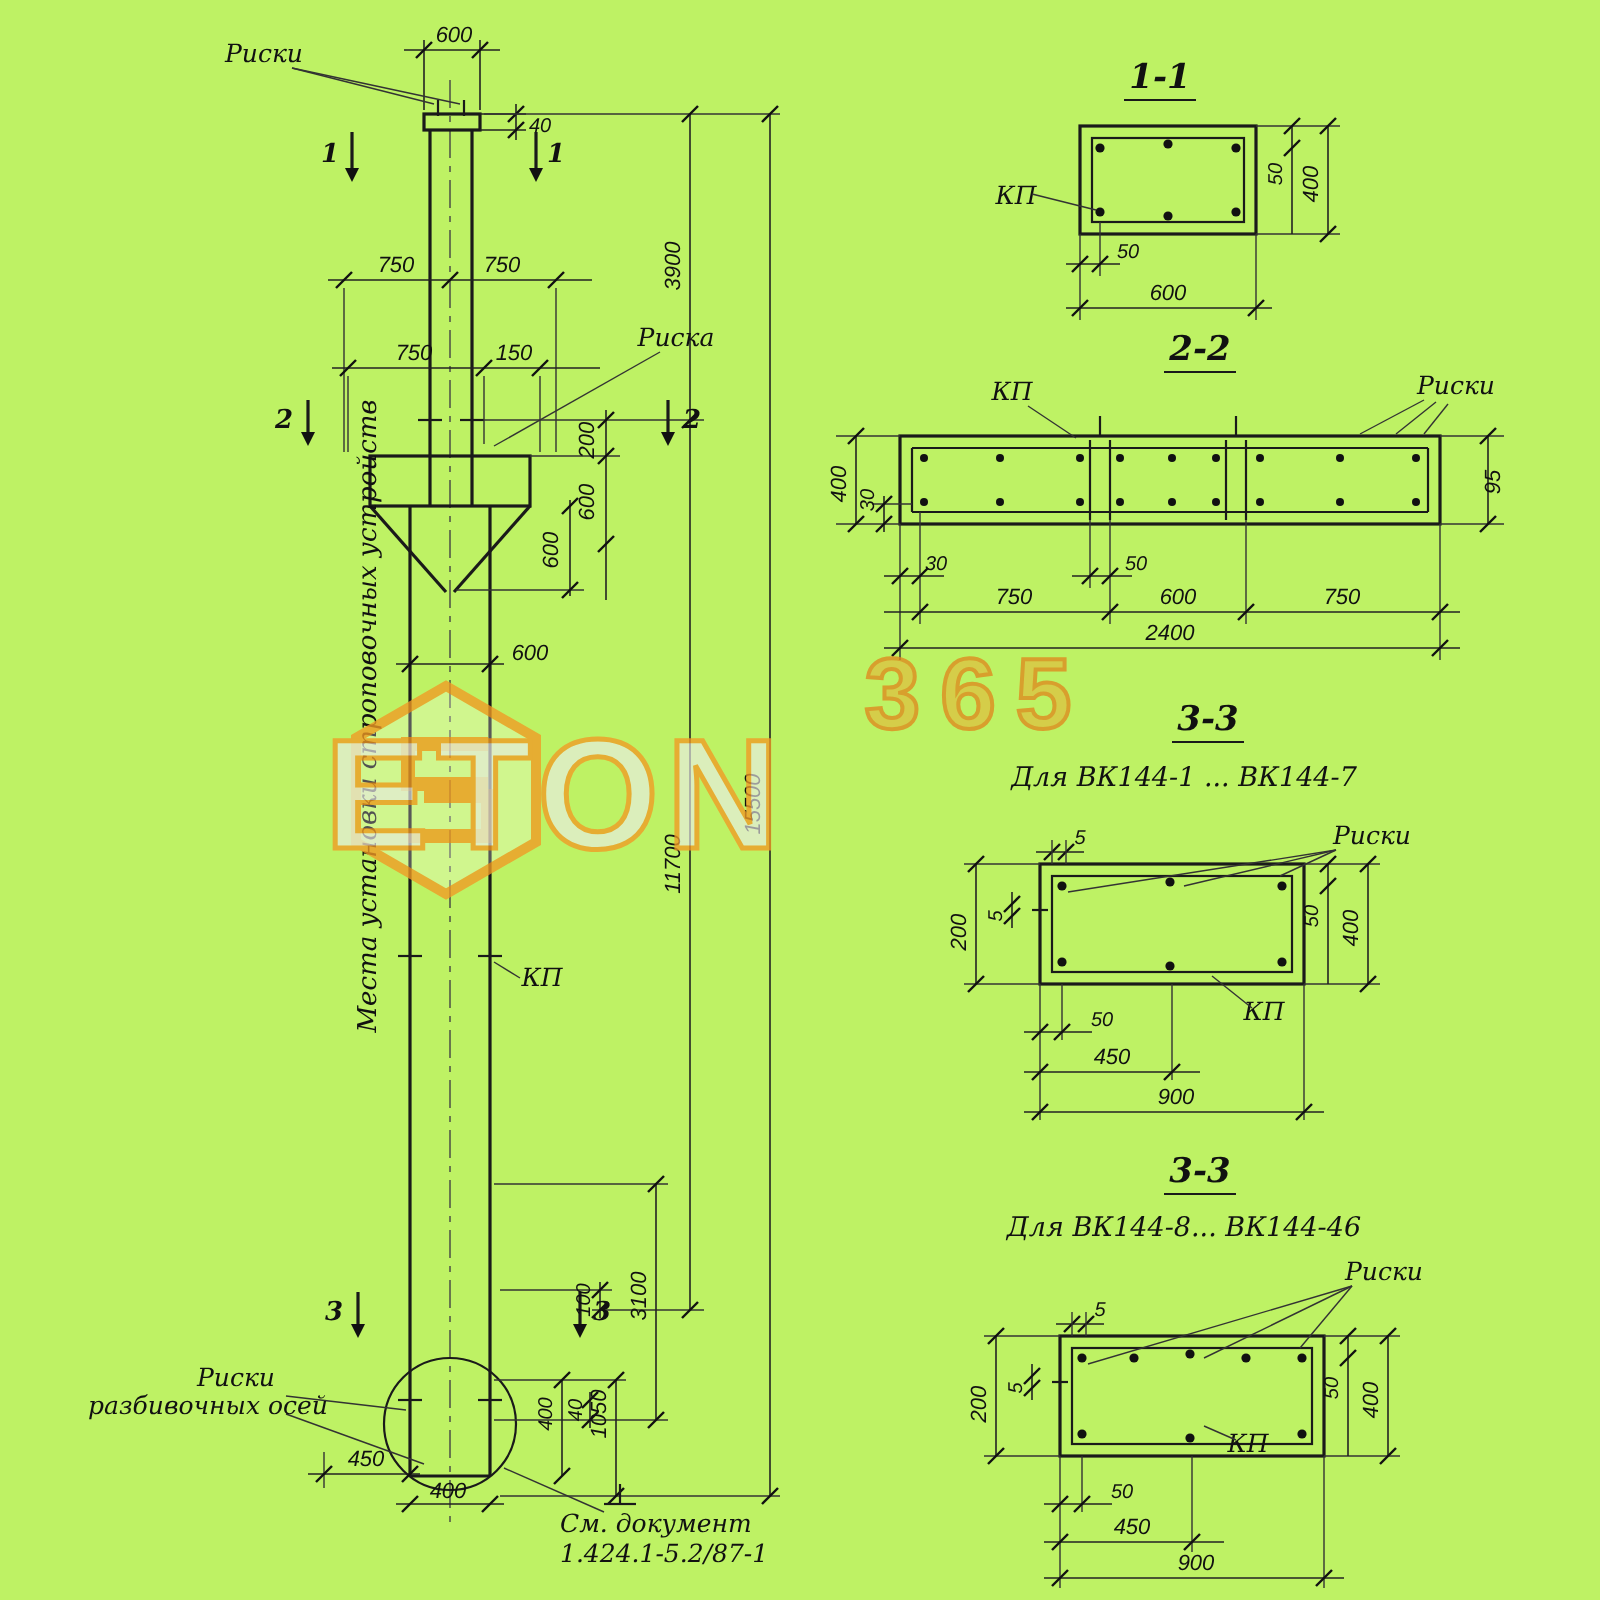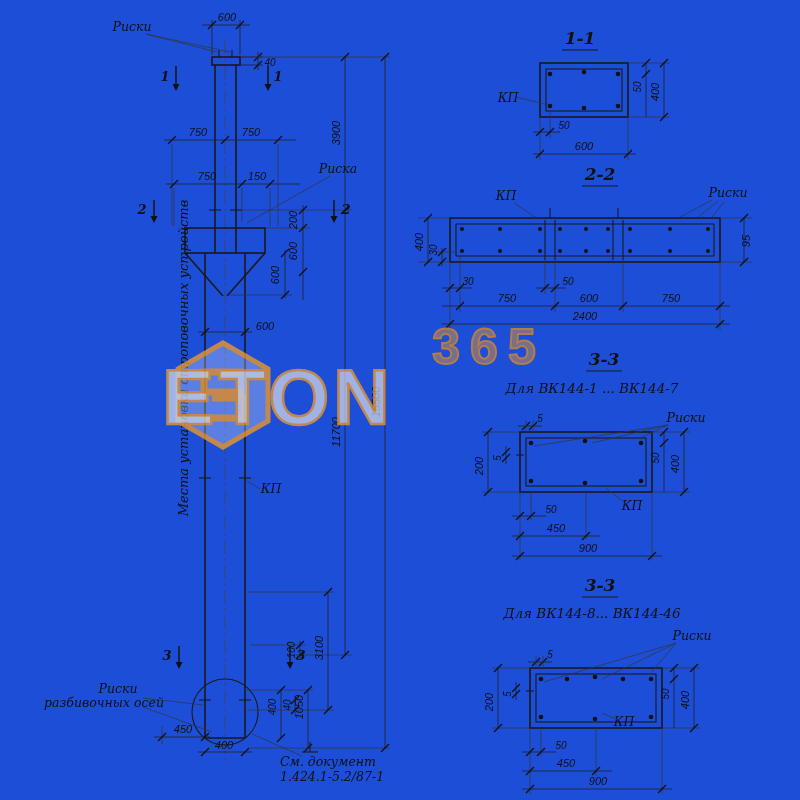--- a/index.html
+++ b/index.html
@@ -1,16 +1,16 @@
 <!DOCTYPE html>
 <html><head>
 <meta charset="utf-8">
 <style>
   html,body{margin:0;padding:0;background:#fff;}
-  #page{position:relative;width:800px;height:800px;background:#1d4ed8;overflow:hidden;}
+  #page{position:relative;width:800px;height:800px;background:#bef264;overflow:hidden;}
   svg{display:block;}
   text{font:italic 11px "Liberation Sans",sans-serif;fill:#111;text-anchor:middle;}
   .ts{font-size:10px;}
   .tm{font:italic bold 13px "DejaVu Serif",serif;}
   .tt{font:italic bold 17px "DejaVu Serif",serif;}
   .sub{font:italic 13.5px "DejaVu Serif",serif;}
   .lab{font:italic 12.5px "DejaVu Serif",serif;}
   .vnote{font:italic 13px "DejaVu Serif",serif;}
   .start{text-anchor:start;}
   .ol{stroke:#1a1a1a;stroke-width:1.6;fill:none;}

